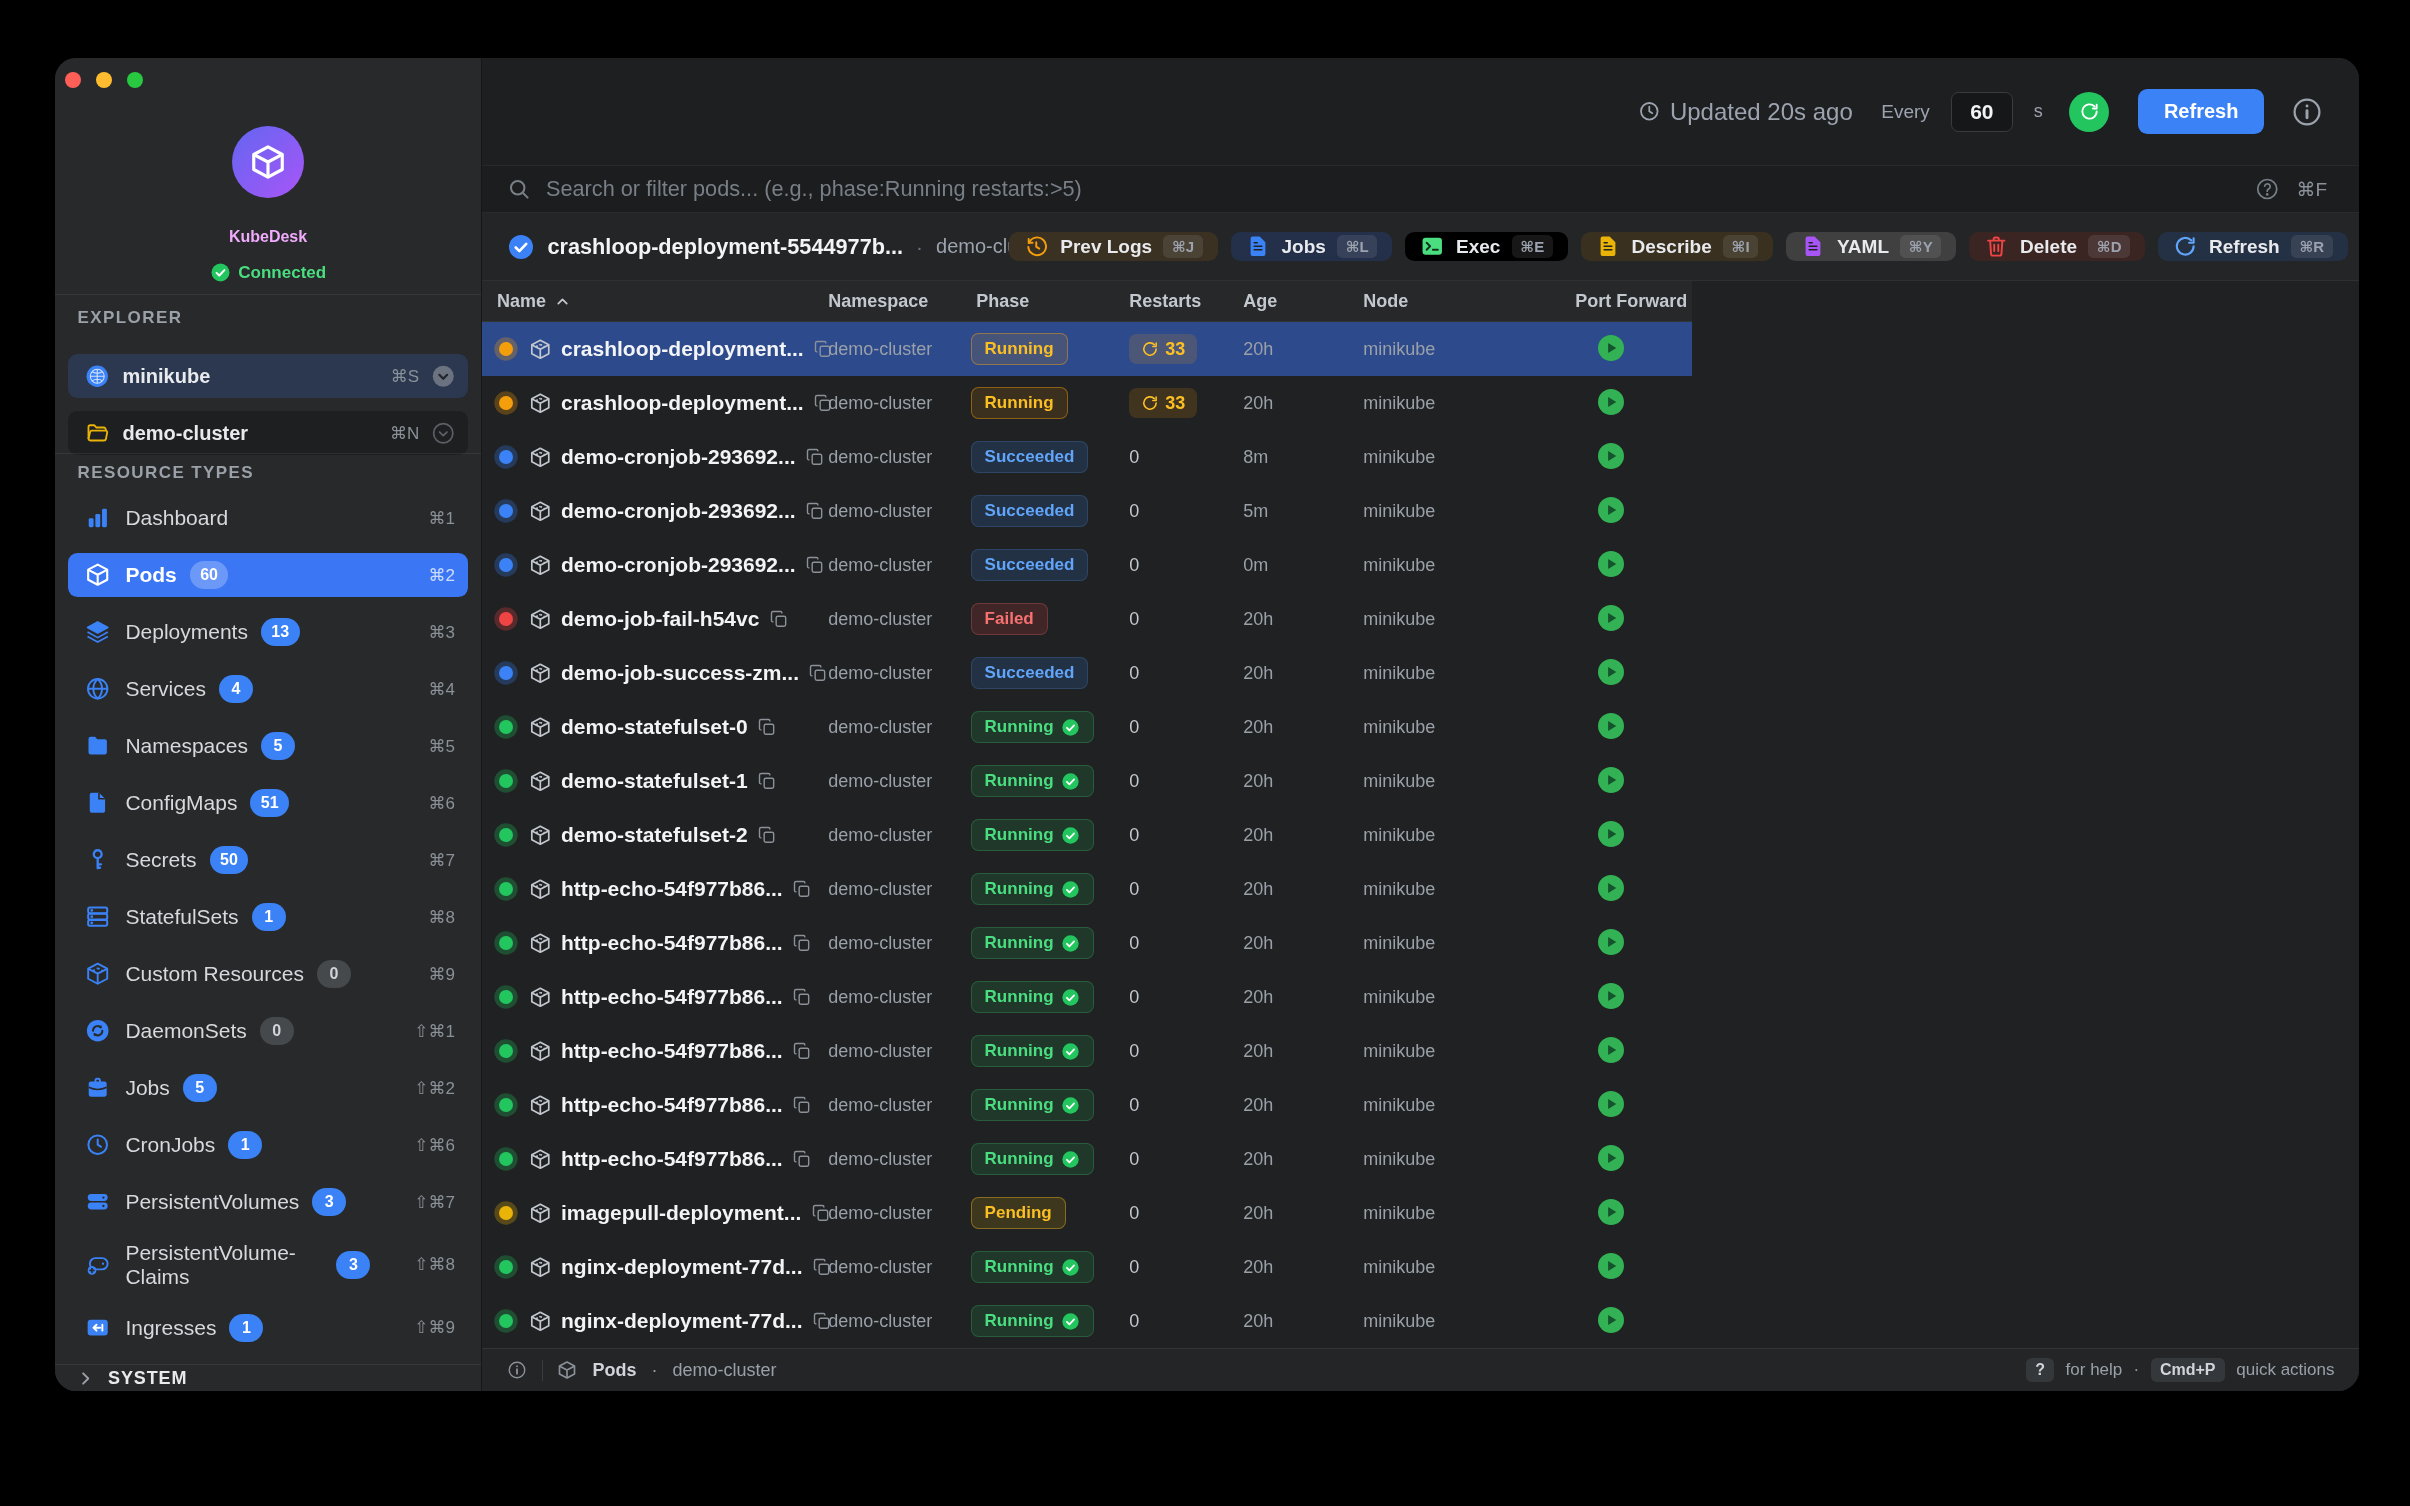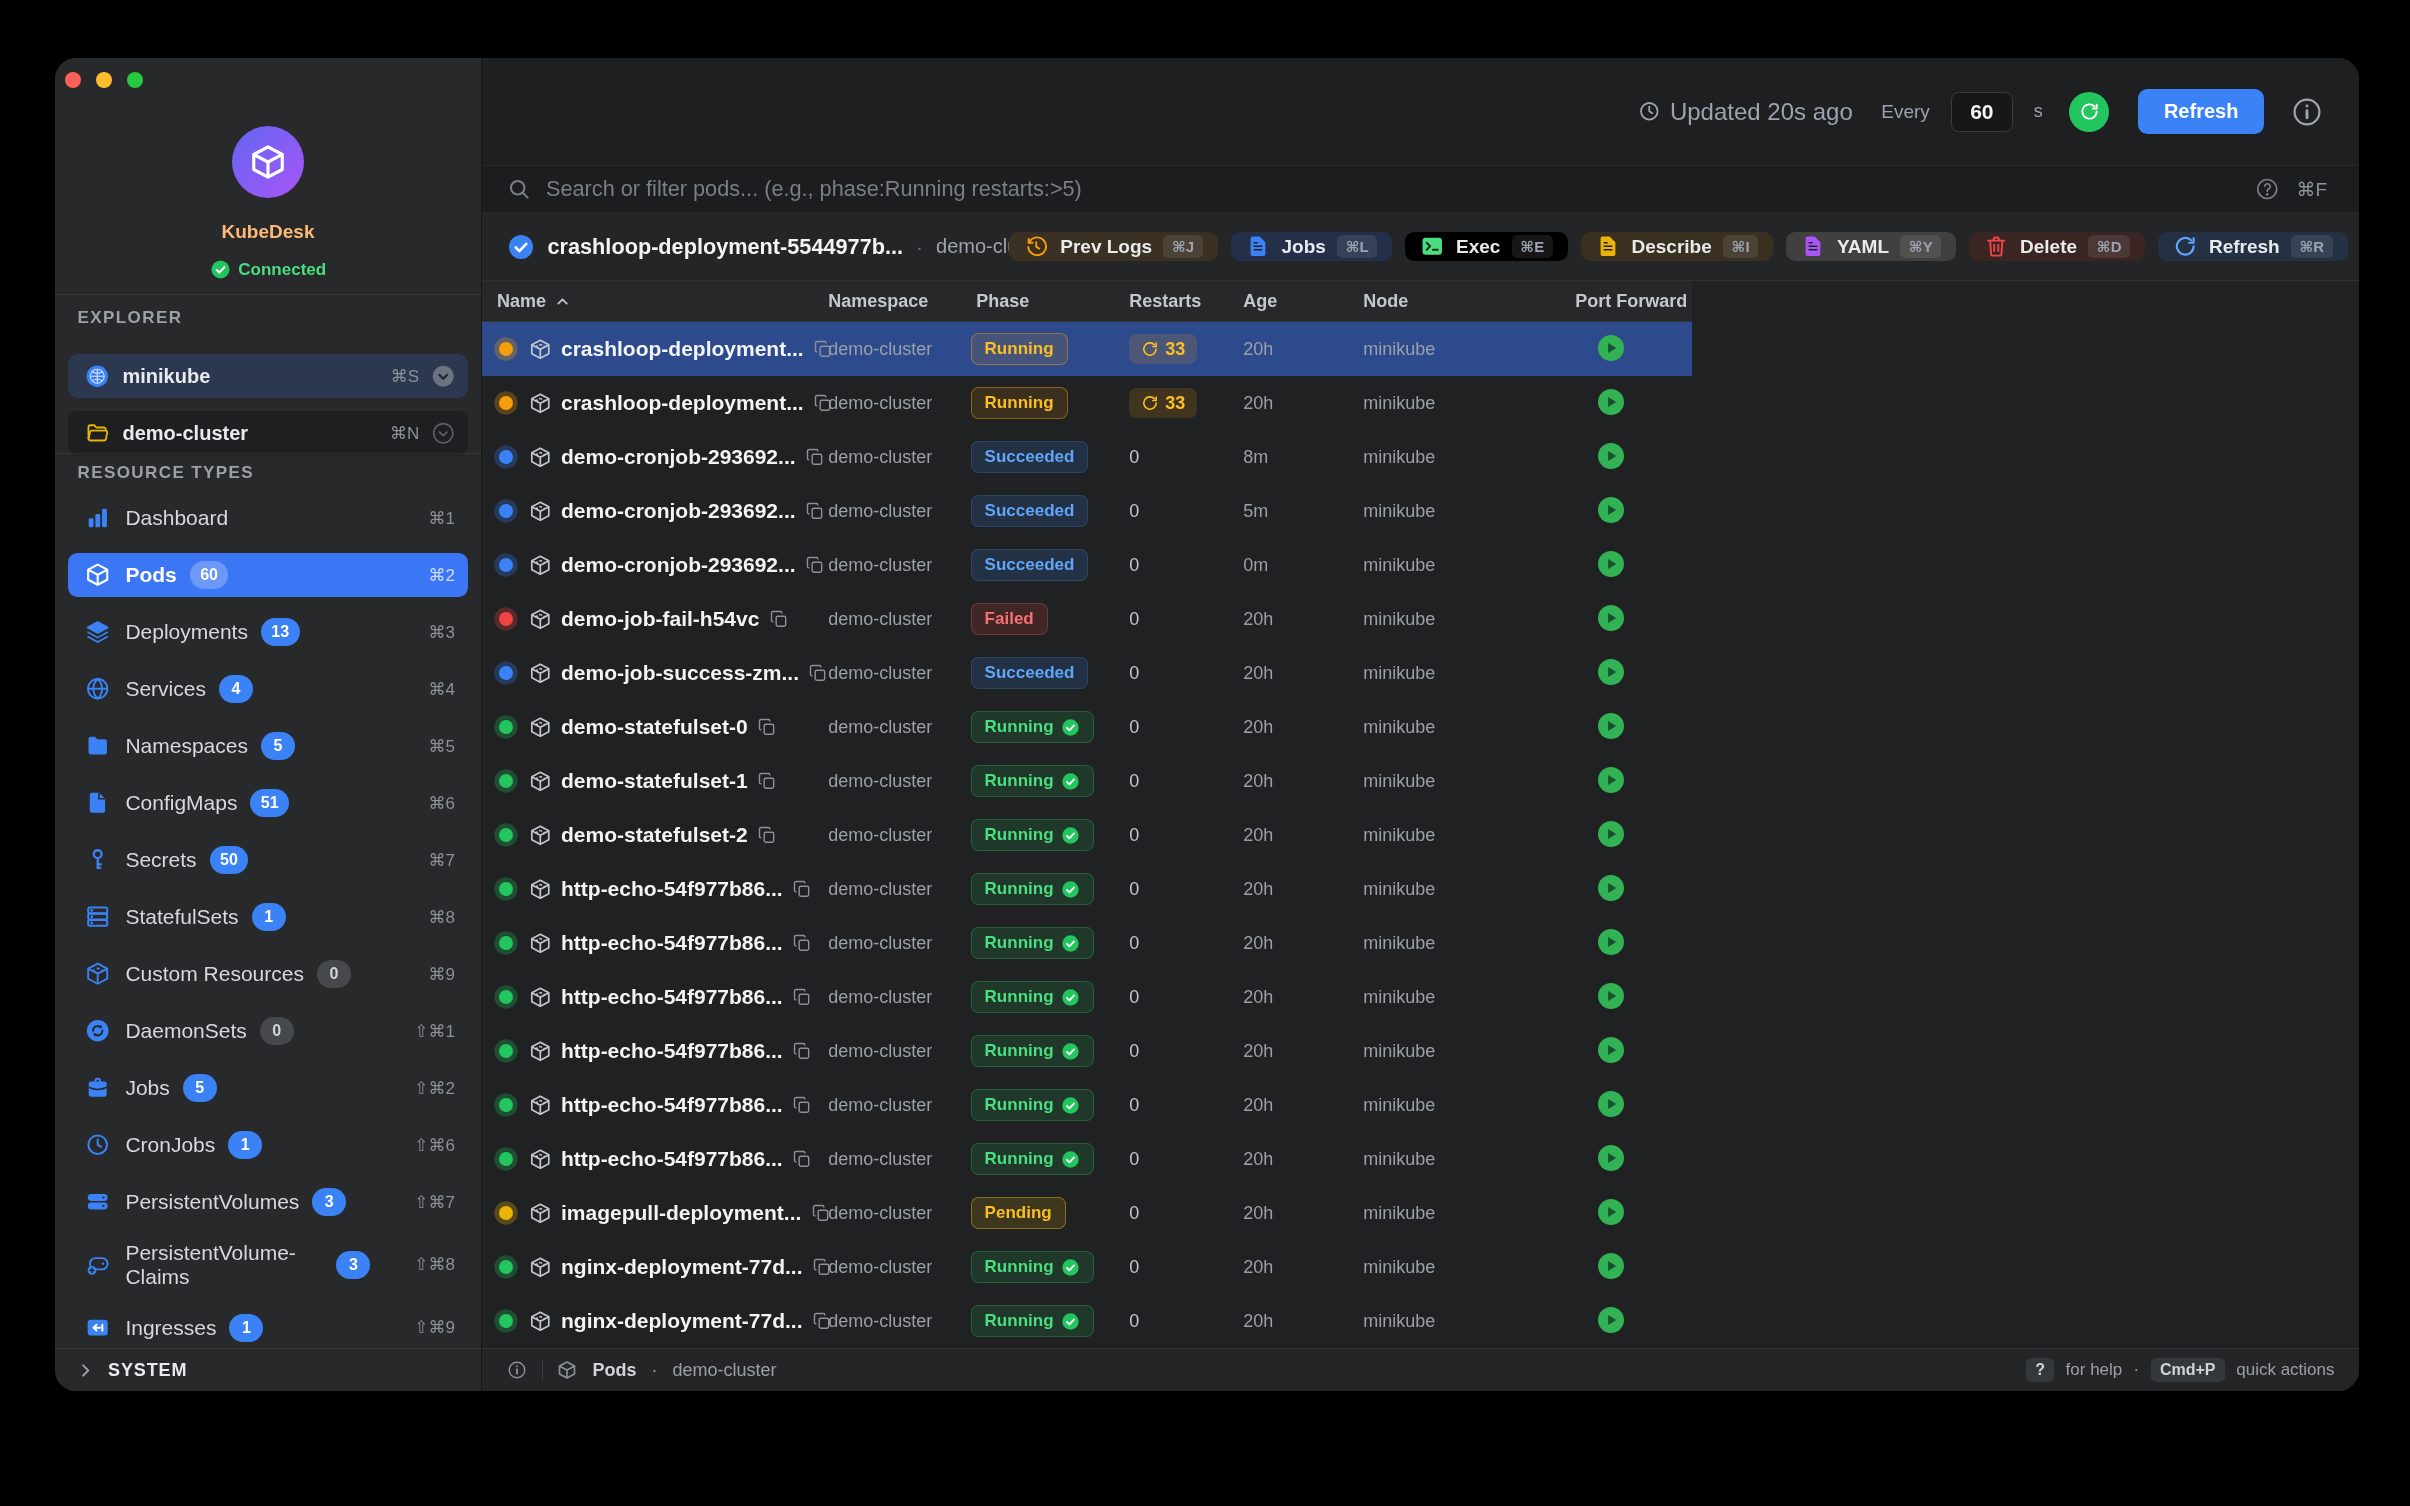--- a/index.html
+++ b/index.html
@@ -8,21 +8,21 @@
 
   
   .sidebar { position:relative; width:427px; flex:0 0 427px; background:#27292a; border-right:0.9px solid #161718; }
   .traffic { position:absolute; top:14px; left:10.4px; display:flex; gap:15px; }
   .traffic span { width:16px; height:16px; border-radius:50%; display:block; }
   .t-close { background:#ff5f57; } .t-min { background:#febc2e; } .t-zoom { background:#28c840; }
 
   .logo-wrap { position:absolute; top:68px; left:0; right:0; text-align:center; }
   .logo-circle { width:72px; height:72px; border-radius:50%; margin:0 auto; background:linear-gradient(135deg,#6366f1,#a855f7); display:flex; align-items:center; justify-content:center; color:#fff; }
   .logo-circle svg { width:38px; height:38px; }
-  .app-name { margin-top:23px; font-size:19px; font-weight:bold; color:#fdba74; }
+  .app-name { margin-top:30px; font-size:16px; font-weight:bold; color:#f0abfc; }
   .conn { margin-top:16px; display:inline-flex; align-items:center; gap:7.5px; color:#4ade80; font-size:17px; font-weight:600; }
   .conn .icon { width:21px; height:21px; color:#22c55e; }
 
   .divider { position:absolute; left:0; right:0; height:0.9px; background:rgba(255,255,255,.07); }
   .d1 { top:236px; } .d2 { top:395px; }
   .side-head { position:absolute; left:22.6px; font-size:17px; font-weight:bold; letter-spacing:1.4px; color:#9ba1a8; }
   .h-explorer { top:250px; } .h-resources { top:405px; }
 
   .explorer-list { position:absolute; top:296px; left:13px; right:13px; }
   .explorer-item { height:44px; border-radius:9.4px; display:flex; align-items:center; padding:0 13px 0 17px; margin-bottom:13px; }
@@ -43,21 +43,21 @@
   .res-item .sc { font-size:17px; color:#8b9198; white-space:nowrap; }
   .res-item.selected { background:#3b76f5; }
   .res-item.selected .icon { color:#fff; }
   .res-item.selected .lbl { color:#fff; font-weight:bold; }
   .res-item.selected .sc { color:rgba(255,255,255,.75); }
   .badge { min-width:34px; height:28px; padding:0 10.4px; border-radius:15px; display:inline-flex; align-items:center; justify-content:center; font-size:16px; font-weight:bold; }
   .badge.blue { background:#3b82f6; color:#fff; }
   .badge.gray { background:#46494c; color:#d1d5db; }
   .badge.on-selected { background:rgba(255,255,255,.25); color:#fff; }
 
-  .system-bar { position:absolute; left:0; right:0; bottom:0; height:43px; border-top:0.9px solid rgba(255,255,255,.08); display:flex; align-items:center; padding:0 21px; gap:13px; background:#27292a; }
+  .system-bar { position:absolute; left:0; right:0; bottom:0; height:27px; border-top:0.9px solid rgba(255,255,255,.08); display:flex; align-items:center; padding:0 21px; gap:13px; background:#27292a; }
   .system-bar .icon { width:19px; height:19px; color:#9ba1a8; }
   .system-bar .lbl { font-size:18px; font-weight:bold; letter-spacing:0.9px; color:#e8eaed; }
 
   
   .main { position:relative; flex:1; background:#1f2122; display:flex; flex-direction:column; }
   .main-header { height:107px; flex:0 0 107px; display:flex; align-items:center; justify-content:flex-end; gap:21px; padding-right:36px; background:#1d1f21; }
   .upd { display:flex; align-items:center; gap:9.4px; color:#9ca3af; font-size:24px; }
   .upd .icon { width:22.6px; height:22.6px; }
   .every { color:#9ca3af; font-size:19px; margin-left:7.5px; }
   .interval-input { width:62px; height:40px; background:#151718; border:0.9px solid #3a3d3f; border-radius:7.5px; color:#f3f4f6; font-size:21px; font-weight:bold; text-align:center; font-family:inherit; }

